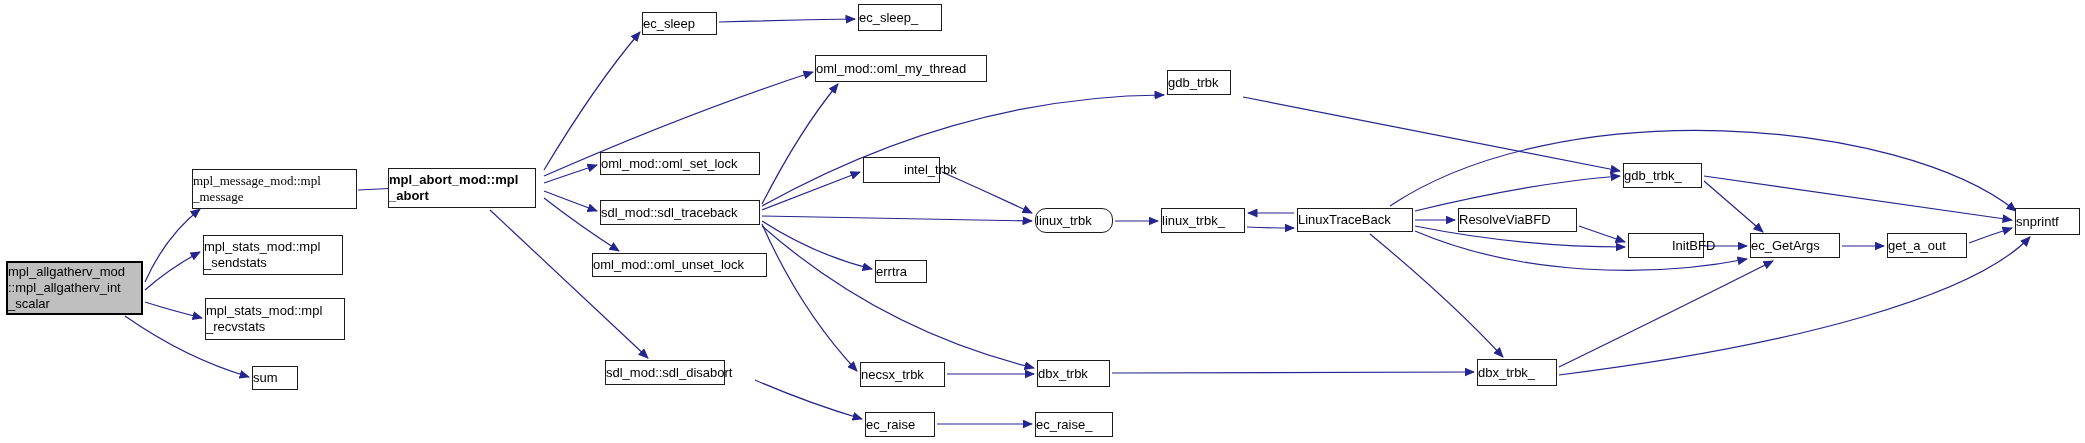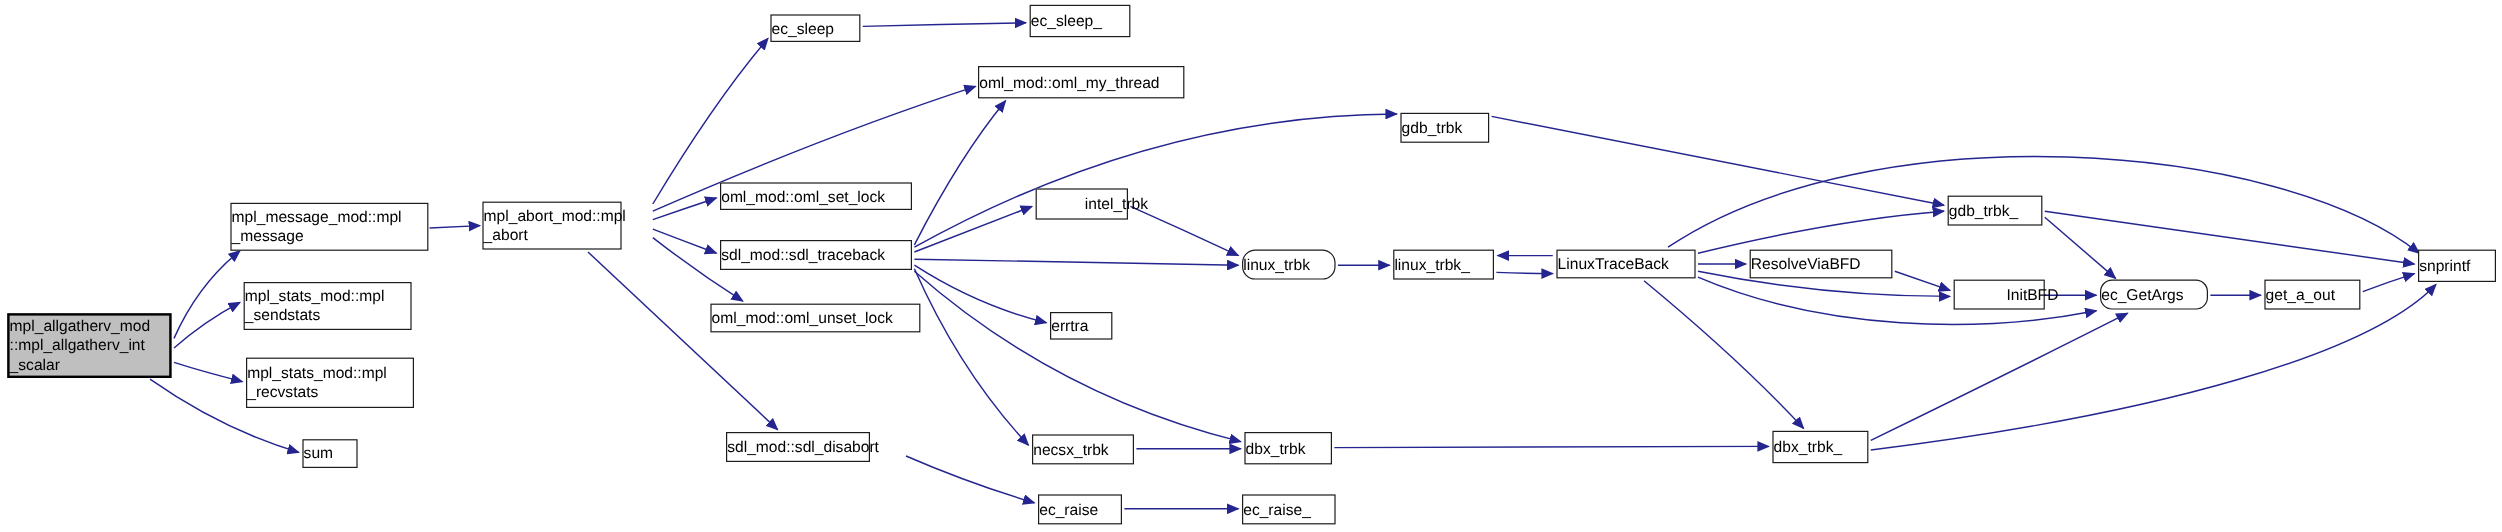--- a/index.html
+++ b/index.html
@@ -67,36 +67,36 @@
         <path d="M755,380 Q808,403 862,419" class="edge" marker-end="url(#arrow)"></path>
         <path d="M937,424 Q984,424 1032,424" class="edge" marker-end="url(#arrow)"></path>
       </g>
   </svg>
   <div id="node-layer">
       <div class="node main" style="left: 6px; top: 261px; width: 137px; height: 54px;">
         <span>mpl_allgatherv_mod</span>
         <span>::mpl_allgatherv_int</span>
         <span>_scalar</span>
       </div>
-      <div class="node" style="left: 192px; top: 169px; width: 165px; height: 40px;">
+      <div class="node" style="left: 192px; top: 169px; width: 165px; height: 40px; font-family: Liberation Serif, serif;">
         <span>mpl_message_mod::mpl</span>
         <span>_message</span>
       </div>
       <div class="node" style="left: 203px; top: 235px; width: 140px; height: 40px;">
         <span>mpl_stats_mod::mpl</span>
         <span>_sendstats</span>
       </div>
       <div class="node" style="left: 205px; top: 298px; width: 140px; height: 42px;">
         <span>mpl_stats_mod::mpl</span>
         <span>_recvstats</span>
       </div>
       <div class="node" style="left: 252px; top: 366px; width: 46px; height: 24px;">
         <span>sum</span>
       </div>
-      <div class="node" style="left: 402px; top: 168px; width: 116px; height: 40px;">
+      <div class="node" style="left: 388px; top: 168px; width: 148px; height: 40px; font-weight: bold;">
         <span>mpl_abort_mod::mpl</span>
         <span>_abort</span>
       </div>
       <div class="node" style="left: 642px; top: 12px; width: 75px; height: 23px;">
         <span>ec_sleep</span>
       </div>
       <div class="node" style="left: 858px; top: 4px; width: 84px; height: 27px;">
         <span>ec_sleep_</span>
       </div>
       <div class="node" style="left: 815px; top: 55px; width: 172px; height: 27px;">
@@ -122,21 +122,21 @@
       </div>
       <div class="node" style="left: 860px; top: 362px; width: 85px; height: 25px;">
         <span>necsx_trbk</span>
       </div>
       <div class="node" style="left: 865px; top: 412px; width: 70px; height: 25px;">
         <span>ec_raise</span>
       </div>
       <div class="node" style="left: 1035px; top: 412px; width: 78px; height: 25px;">
         <span>ec_raise_</span>
       </div>
-      <div class="node" style="left: 1167px; top: 94px; width: 74px; height: 25px;">
+      <div class="node" style="left: 1167px; top: 70px; width: 64px; height: 25px;">
         <span>gdb_trbk</span>
       </div>
       <div class="node" style="left: 1035px; top: 208px; width: 78px; height: 25px; border-radius: 11px;">
         <span>linux_trbk</span>
       </div>
       <div class="node" style="left: 1161px; top: 208px; width: 84px; height: 25px;">
         <span>linux_trbk_</span>
       </div>
       <div class="node" style="left: 1037px; top: 360px; width: 73px; height: 27px;">
         <span>dbx_trbk</span>
@@ -146,21 +146,21 @@
       </div>
       <div class="node" style="left: 1458px; top: 208px; width: 119px; height: 24px;">
         <span>ResolveViaBFD</span>
       </div>
       <div class="node" style="left: 1623px; top: 163px; width: 79px; height: 25px;">
         <span>gdb_trbk_</span>
       </div>
       <div class="node" style="left: 1628px; top: 233px; width: 76px; height: 25px; padding-left: 43px;">
         <span>InitBFD</span>
       </div>
-      <div class="node" style="left: 1750px; top: 233px; width: 90px; height: 25px; border-radius: 10px;">
+      <div class="node" style="left: 1750px; top: 233px; width: 90px; height: 25px;">
         <span>ec_GetArgs</span>
       </div>
       <div class="node" style="left: 1887px; top: 233px; width: 80px; height: 25px;">
         <span>get_a_out</span>
       </div>
       <div class="node" style="left: 2015px; top: 208px; width: 65px; height: 27px;">
         <span>snprintf</span>
       </div>
       <div class="node" style="left: 1477px; top: 359px; width: 80px; height: 27px;">
         <span>dbx_trbk_</span>

